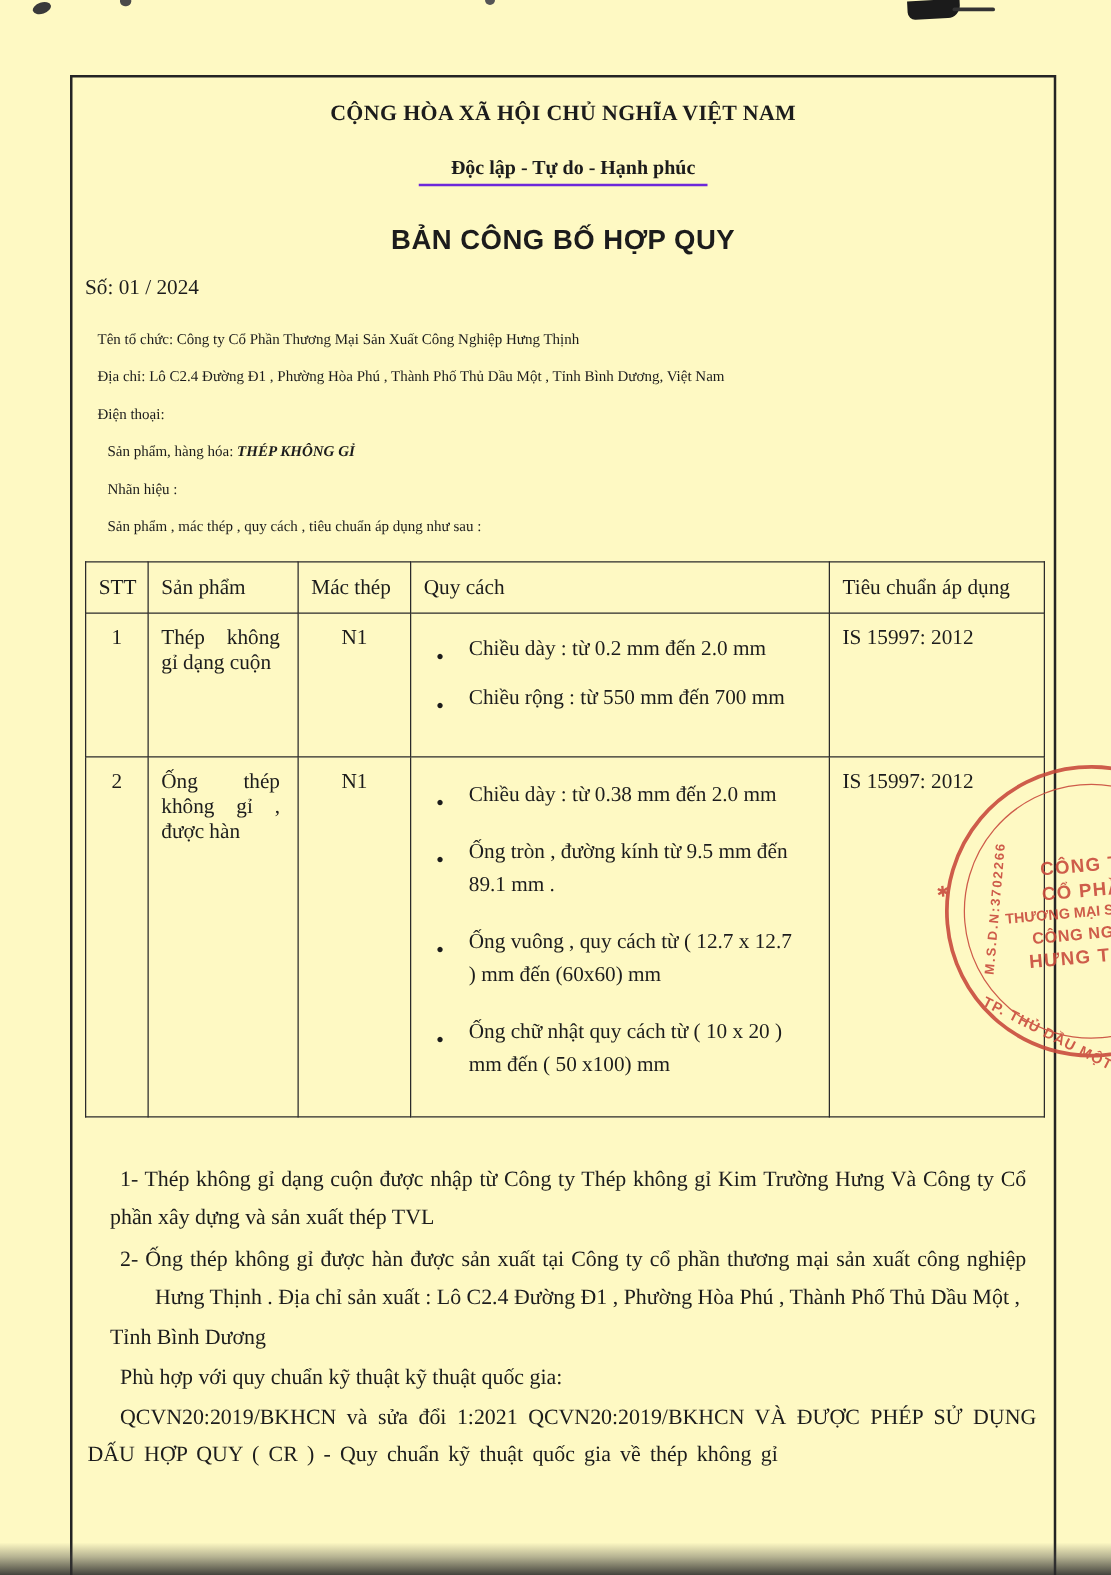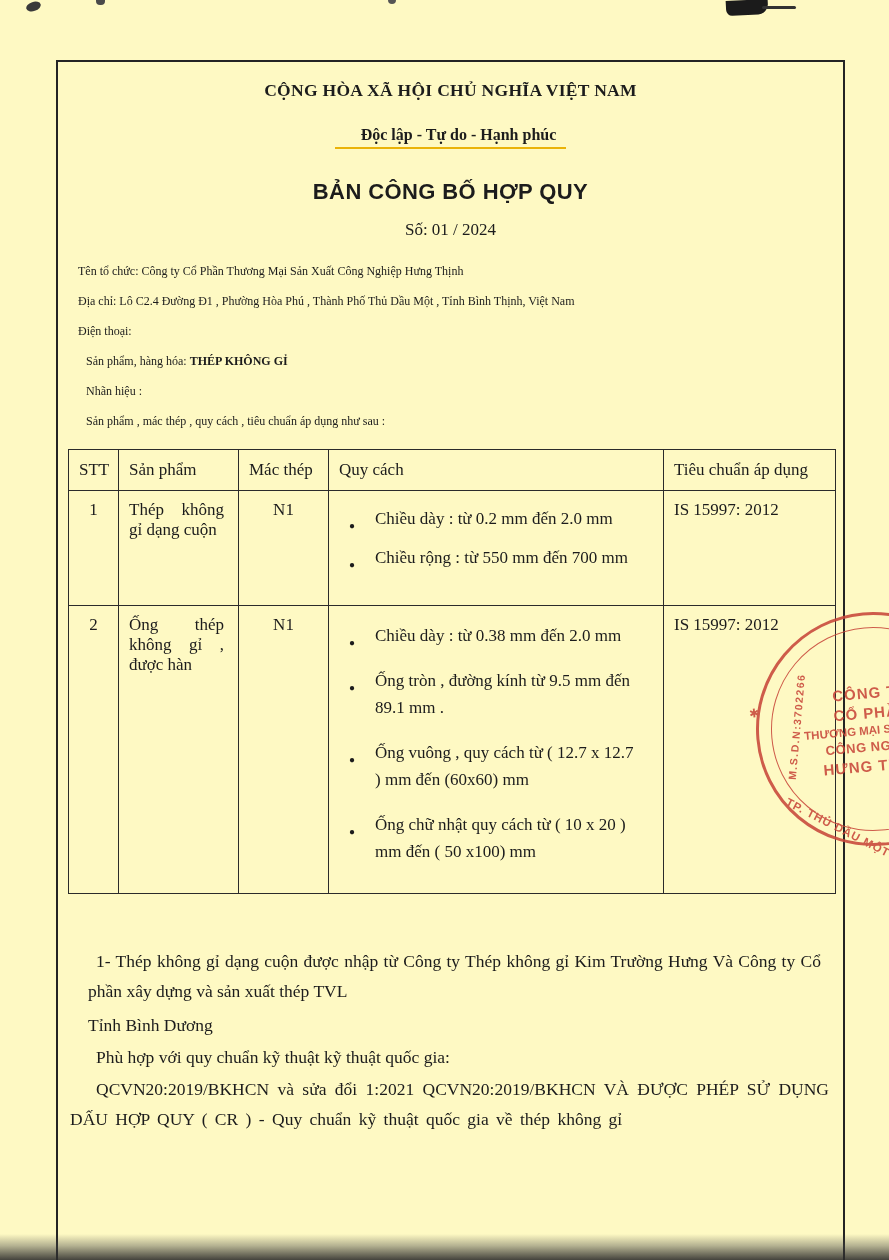--- a/index.html
+++ b/index.html
@@ -17,46 +17,46 @@
     background:linear-gradient(180deg, rgba(70,70,70,0) 0%, rgba(70,70,70,0.40) 45%, rgba(42,42,42,0.88) 100%); z-index:8; }
 
   
   .doc-border { position:absolute; left:56px; top:60px; width:789px; height:1210px;
     border:2px solid #242424; box-sizing:border-box; background:transparent; }
   .content { padding:12px 10px 0 10px; }
 
   .nat-header { text-align:center; margin-top:6px; }
   .nh1 { font-size:17.5px; font-weight:bold; letter-spacing:0.3px; }
   .nh2 { display:inline-block; margin-top:7px; font-size:16px; font-weight:bold;
-    border-bottom:2px solid #eab308; padding:0 10px 3px 26px; }
+    border-bottom:2px solid #6d28d9; padding:0 10px 3px 26px; }
 
   .title { margin:30px 0 0 0; text-align:center; font-family:"Liberation Sans","DejaVu Sans",sans-serif;
     font-size:22px; font-weight:bold; letter-spacing:0.4px; }
-  .doc-number { margin-top:15px; text-align:center; font-size:17px; }
+  .doc-number { margin-top:15px; font-size:17px; }
 
   .body-block { margin-top:16px; font-size:12px; line-height:30px; }
   .para { margin:0 10px; }
   .para.indent { margin-left:18px; }
-  .bold { font-weight:bold; }
+  .bold { font-weight:bold;font-style:italic; }
 
   table.spec-table { width:100%; border-collapse:collapse; table-layout:fixed; margin-top:13px;
     font-size:17px; }
   .spec-table th, .spec-table td { border:1.5px solid #2b2b2b; vertical-align:top; padding:9px 10px; font-weight:normal; text-align:left; }
   .spec-table th { height:22px; vertical-align:middle; }
   th.c-stt, td.c-stt { text-align:center; }
   td.c-mt { text-align:center; }
   td.c-sp { text-align:justify; padding-right:14px; }
   td.c-qc { padding:6px 22px 10px 12px; }
   td.c-qc ul { list-style:none; margin:0; padding:0; }
   td.c-qc li { position:relative; padding-left:34px; margin:8px 0 12px 0; line-height:27px; }
   tr.row-2 td.c-qc li { margin:10px 0 18px 0; }
   td.c-qc li::before { content:"●"; position:absolute; left:8px; top:7px; font-size:10px; }
   .row-1 td { height:96px; }
 
-  .notes { margin-top:52px; font-size:17.5px; line-height:30px; }
+  .notes { margin-top:34px; font-size:17.5px; line-height:30px; }
   .note-1 { margin:0 12px 4px 20px; text-indent:8px; text-align:justify; }
   .note-2 { margin:0 12px 0 0; padding-left:56px; text-indent:-28px; text-align:justify; }
   .province { margin:2px 0 0 20px; }
   .conform { margin:2px 12px 0 28px; }
   .final-para { margin:2px 4px 0 2px; text-align:justify; text-indent:26px; word-spacing:3px; }
 
   
   .stamp { position:absolute; left:756px; top:612px; width:234px; height:234px; transform:rotate(-5deg);
     z-index:5; opacity:0.88; color:#c8473a; font-family:"Liberation Sans","DejaVu Sans",sans-serif; }
   .ring-o { position:absolute; inset:0; border:3.5px solid #c8473a; border-radius:50%; }
@@ -90,21 +90,21 @@
       <div class="nat-header">
         <div class="nh1">CỘNG HÒA XÃ HỘI CHỦ NGHĨA VIỆT NAM</div><br>
         <div class="nh2">Độc lập - Tự do - Hạnh phúc</div>
       </div>
 
       <h1 class="title">BẢN CÔNG BỐ HỢP QUY</h1>
       <div class="doc-number">Số: 01 / 2024</div>
 
       <div class="body-block">
         <p class="para">Tên tổ chức: Công ty Cổ Phần Thương Mại Sản Xuất Công Nghiệp Hưng Thịnh</p>
-        <p class="para">Địa chỉ: Lô C2.4 Đường Đ1 , Phường Hòa Phú , Thành Phố Thủ Dầu Một , Tỉnh Bình Thịnh, Việt Nam</p>
+        <p class="para">Địa chỉ: Lô C2.4 Đường Đ1 , Phường Hòa Phú , Thành Phố Thủ Dầu Một , Tỉnh Bình Dương, Việt Nam</p>
         <p class="para">Điện thoại:</p>
         <p class="para indent"><span>Sản phẩm, hàng hóa: </span><span class="bold">THÉP KHÔNG GỈ</span></p>
         <p class="para indent">Nhãn hiệu :</p>
         <p class="para indent">Sản phẩm , mác thép , quy cách , tiêu chuẩn áp dụng như sau :</p>
       </div>
 
       <table class="spec-table">
         <colgroup>
           <col style="width:50px">
             <col style="width:120px">
@@ -146,20 +146,21 @@
                 <li>Ống chữ nhật quy cách từ ( 10 x 20 ) mm đến ( 50 x100) mm</li>
               </ul>
             </td>
             <td class="c-tc">IS 15997: 2012</td>
           </tr>
         </tbody>
       </table>
 
       <div class="notes">
         <p class="note-1">1- Thép không gỉ dạng cuộn được nhập từ Công ty Thép không gỉ Kim Trường Hưng Và Công ty Cổ phần xây dựng và sản xuất thép TVL</p>
+        <p class="note-2">2- Ống thép không gỉ được hàn được sản xuất tại Công ty cổ phần thương mại sản xuất công nghiệp Hưng Thịnh . Địa chỉ sản xuất : Lô C2.4 Đường Đ1 , Phường Hòa Phú , Thành Phố Thủ Dầu Một ,</p>
         <p class="province">Tỉnh Bình Dương</p>
         <p class="conform">Phù hợp với quy chuẩn kỹ thuật kỹ thuật quốc gia:</p>
         <p class="final-para">QCVN20:2019/BKHCN  và  sửa  đổi  1:2021  QCVN20:2019/BKHCN  VÀ  ĐƯỢC PHÉP SỬ DỤNG DẤU HỢP QUY ( CR ) -  Quy chuẩn kỹ thuật quốc gia về thép không gỉ</p>
       </div>
 
     </div>
   </div>
 
   <div class="stamp">
     <div class="ring-o"></div>

